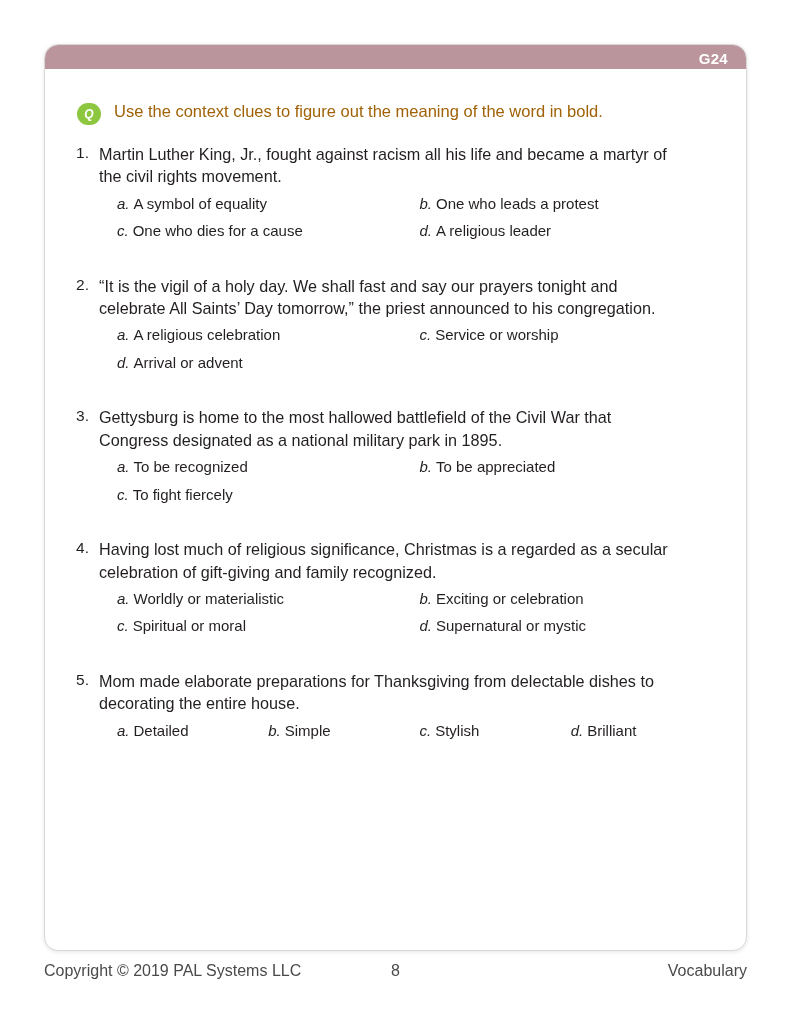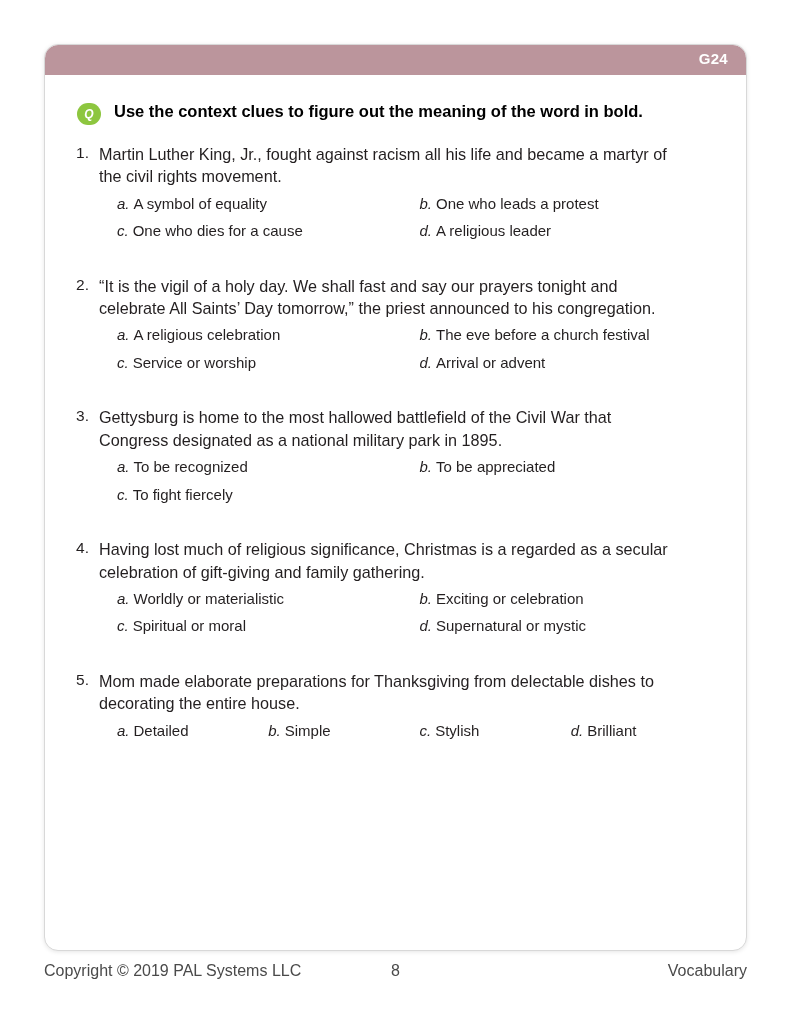--- a/index.html
+++ b/index.html
@@ -26,21 +26,21 @@
     border-radius: 14px;
     box-shadow: 0 1px 4px rgba(0,0,0,0.10);
     box-sizing: border-box;
     overflow: hidden;
   }
   .header-bar {
     position: absolute;
     left: 0;
     top: 0;
     width: 100%;
-    height: 30px;
+    height: 24px;
     background: #bb959c;
     border-top-left-radius: 13px;
     border-top-right-radius: 13px;
     box-sizing: border-box;
   }
   .header-code {
     position: absolute;
     right: 18px;
     top: 5px;
     color: #ffffff;
@@ -76,22 +76,22 @@
     font-weight: bold;
     display: flex;
     align-items: center;
     justify-content: center;
     flex: 0 0 auto;
     margin-top: 2px;
   }
   .directions-text {
     margin-left: 13px;
     font-size: 16.5px;
-    font-weight: bold;
-    color: #000000;
+    font-weight: normal;
+    color: #a16207;
     line-height: 1.25;
   }
 
   
   .item {
     display: flex;
     align-items: flex-start;
     margin-bottom: 10px;
   }
   .item-num {
@@ -191,21 +191,20 @@
             </div>
           </div>
         </div>
         <div class="spacer-sm"></div>
         <div class="item">
           <div class="item-num">2.</div>
           <div class="item-body">
             <p class="stem"><span>“It is the </span><b>vigil</b><span> of a holy day. We shall fast and say our prayers tonight and celebrate All Saints’ Day tomorrow,” the priest announced to his congregation.</span></p>
             <div class="choices two-col">
               <div class="choice"><span class="letter">a.</span><span>A religious celebration</span></div>
-              <div class="choice"><span class="letter">b.</span><span>The eve before a church festival</span></div>
               <div class="choice"><span class="letter">c.</span><span>Service or worship</span></div>
               <div class="choice"><span class="letter">d.</span><span>Arrival or advent</span></div>
             </div>
           </div>
         </div>
         <div class="spacer-sm"></div>
         <div class="item">
           <div class="item-num">3.</div>
           <div class="item-body">
             <p class="stem"><span>Gettysburg is home to the most </span><b>hallowed</b><span> battlefield of the Civil War that Congress designated as a national military park in 1895.</span></p>
@@ -213,21 +212,21 @@
               <div class="choice"><span class="letter">a.</span><span>To be recognized</span></div>
               <div class="choice"><span class="letter">b.</span><span>To be appreciated</span></div>
               <div class="choice"><span class="letter">c.</span><span>To fight fiercely</span></div>
             </div>
           </div>
         </div>
         <div class="spacer-sm"></div>
         <div class="item">
           <div class="item-num">4.</div>
           <div class="item-body">
-            <p class="stem"><span>Having lost much of religious significance, Christmas is a regarded as a </span><b>secular</b><span> celebration of gift-giving and family gathering.</span></p>
+            <p class="stem"><span>Having lost much of religious significance, Christmas is a regarded as a </span><b>secular</b><span> celebration of gift-giving and family recognized.</span></p>
             <div class="choices two-col">
               <div class="choice"><span class="letter">a.</span><span>Worldly or materialistic</span></div>
               <div class="choice"><span class="letter">b.</span><span>Exciting or celebration</span></div>
               <div class="choice"><span class="letter">c.</span><span>Spiritual or moral</span></div>
               <div class="choice"><span class="letter">d.</span><span>Supernatural or mystic</span></div>
             </div>
           </div>
         </div>
         <div class="spacer-sm"></div>
         <div class="item">

